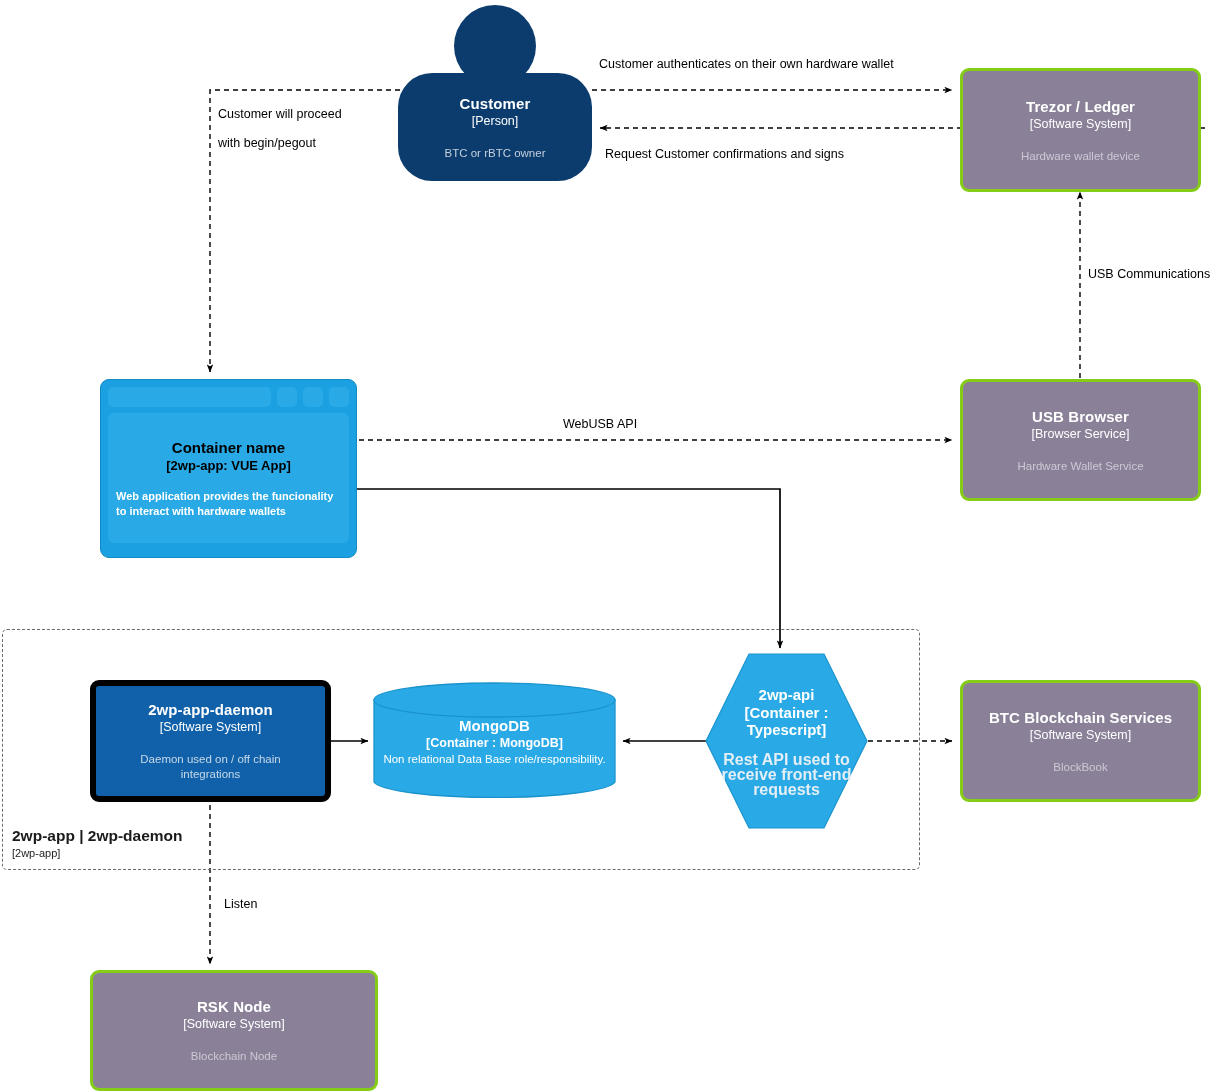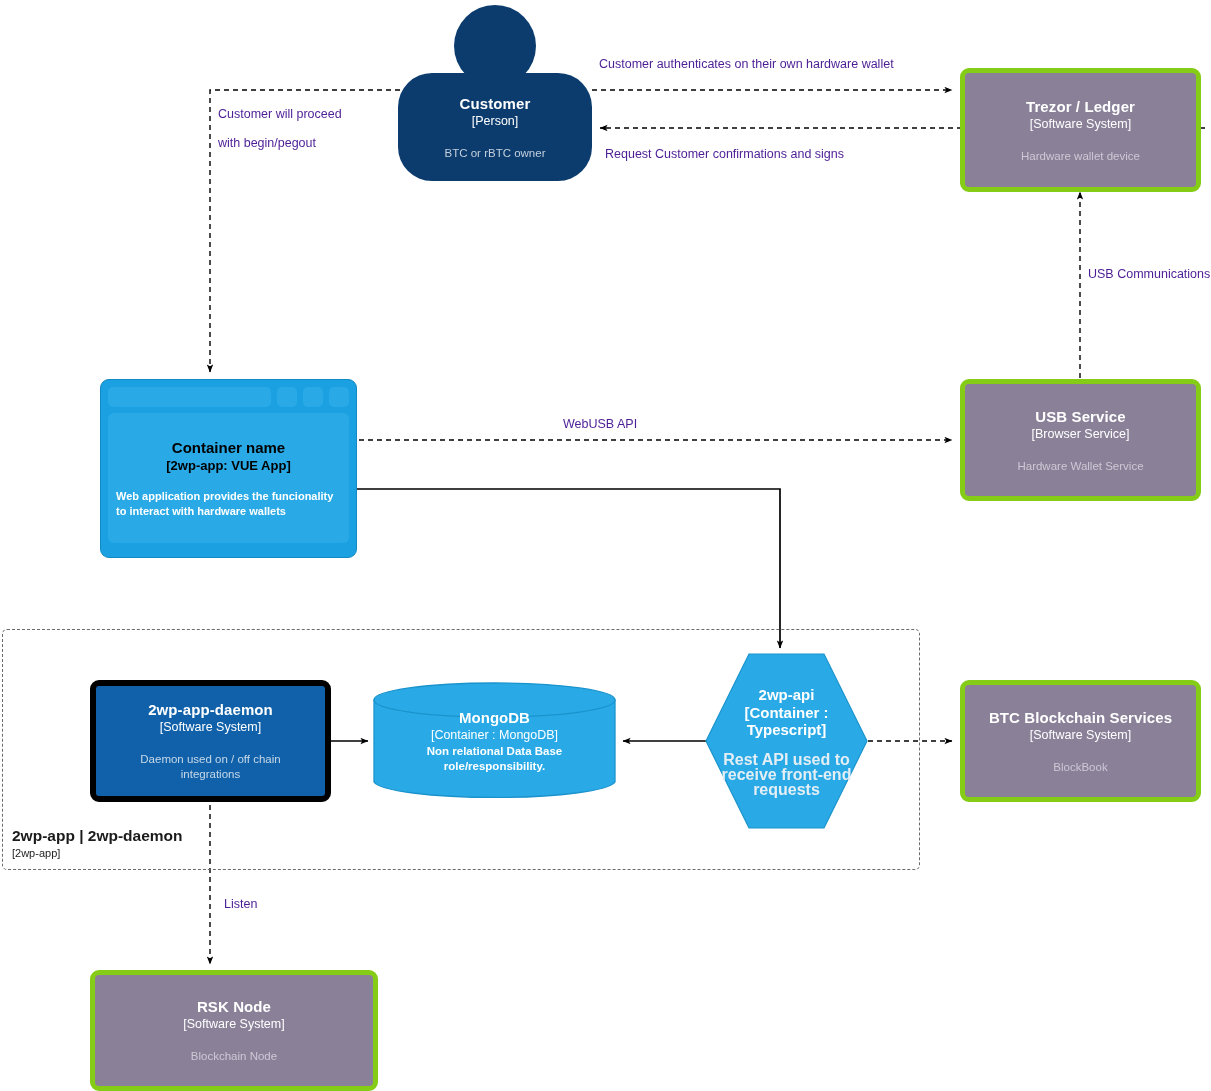--- a/index.html
+++ b/index.html
@@ -49,21 +49,21 @@
     font-size: 11.5px;
     line-height: 15px;
     margin-top: 16px;
     color: #d9d6dd;
     max-width: 86%;
   }
 
   
   .sys-box {
     background: #8a8199;
-    border: 5px solid #84cc16;
+    border: 3px solid #84cc16;
     border-radius: 9px;
   }
   .sys-box .n-desc { color: #cdc8d4; }
 
   
   .blue-box {
     background: #1061a9;
     border: 6px solid #000000;
     border-radius: 9px;
   }
@@ -141,22 +141,22 @@
     display: flex;
     flex-direction: column;
     align-items: center;
     justify-content: center;
     text-align: center;
     color: #fff;
     padding: 0 6px;
     box-sizing: border-box;
   }
   .cyl-text .n-title { font-weight: bold; font-size: 15px; line-height: 19px; }
-  .cyl-text .n-tech { font-weight: normal; font-size: 12.5px; line-height: 17px; }
-  .cyl-text .n-desc { font-weight: bold; font-size: 11.5px; line-height: 15px; color: #ffffff; }
+  .cyl-text .n-tech { font-weight: bold; font-size: 12.5px; line-height: 17px; }
+  .cyl-text .n-desc { font-weight: normal; font-size: 11.5px; line-height: 15px; color: #ffffff; }
 
   
   .hexagon { position: absolute; }
   .hex-text {
     position: absolute;
     left: 0; top: 0;
     width: 100%; height: 100%;
     display: flex;
     flex-direction: column;
     align-items: center;
@@ -192,21 +192,21 @@
     font-size: 11px;
     line-height: 15px;
     color: #222;
   }
 
   
   .edge-label {
     position: absolute;
     font-size: 12.5px;
     line-height: 19px;
-    color: #4c1d95;
+    color: #000000;
     white-space: nowrap;
   }
 </style>
 </head>
 <body>
 
 <div id="canvas">
 
   <svg id="edges" viewBox="0 0 1211 1091">
     <defs>
@@ -263,21 +263,21 @@
       <div class="chrome-btn"></div>
     </div>
     <div class="browser-body">
       <div class="n-title">Container name</div>
       <div class="n-tech">[2wp-app: VUE App]</div>
       <div class="n-desc">Web application provides the funcionality to interact with hardware wallets</div>
     </div>
   </div>
 
   <div class="node sys-box" style="left:960px; top:379px; width:241px; height:122px;">
-    <div class="n-title">USB Service</div>
+    <div class="n-title">USB Browser</div>
     <div class="n-tech">[Browser Service]</div>
     <div class="n-desc">Hardware Wallet Service</div>
   </div>
 
   <div class="node blue-box" style="left:90px; top:680px; width:241px; height:122px;">
     <div class="n-title">2wp-app-daemon</div>
     <div class="n-tech">[Software System]</div>
     <div class="n-desc">Daemon used on / off chain integrations</div>
   </div>
 

